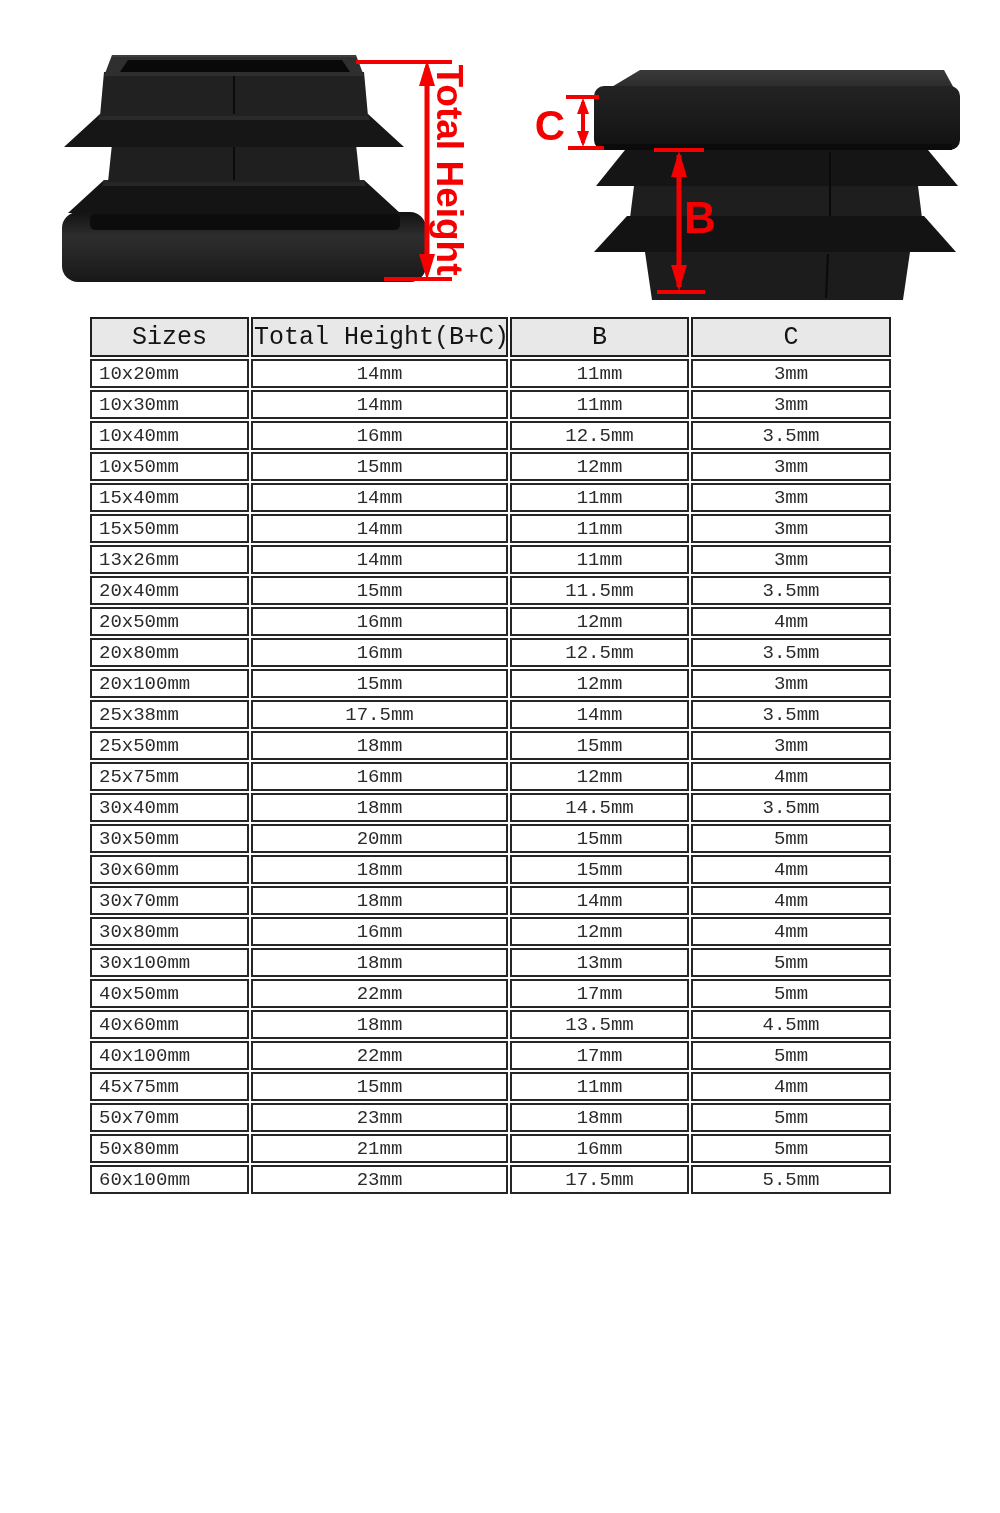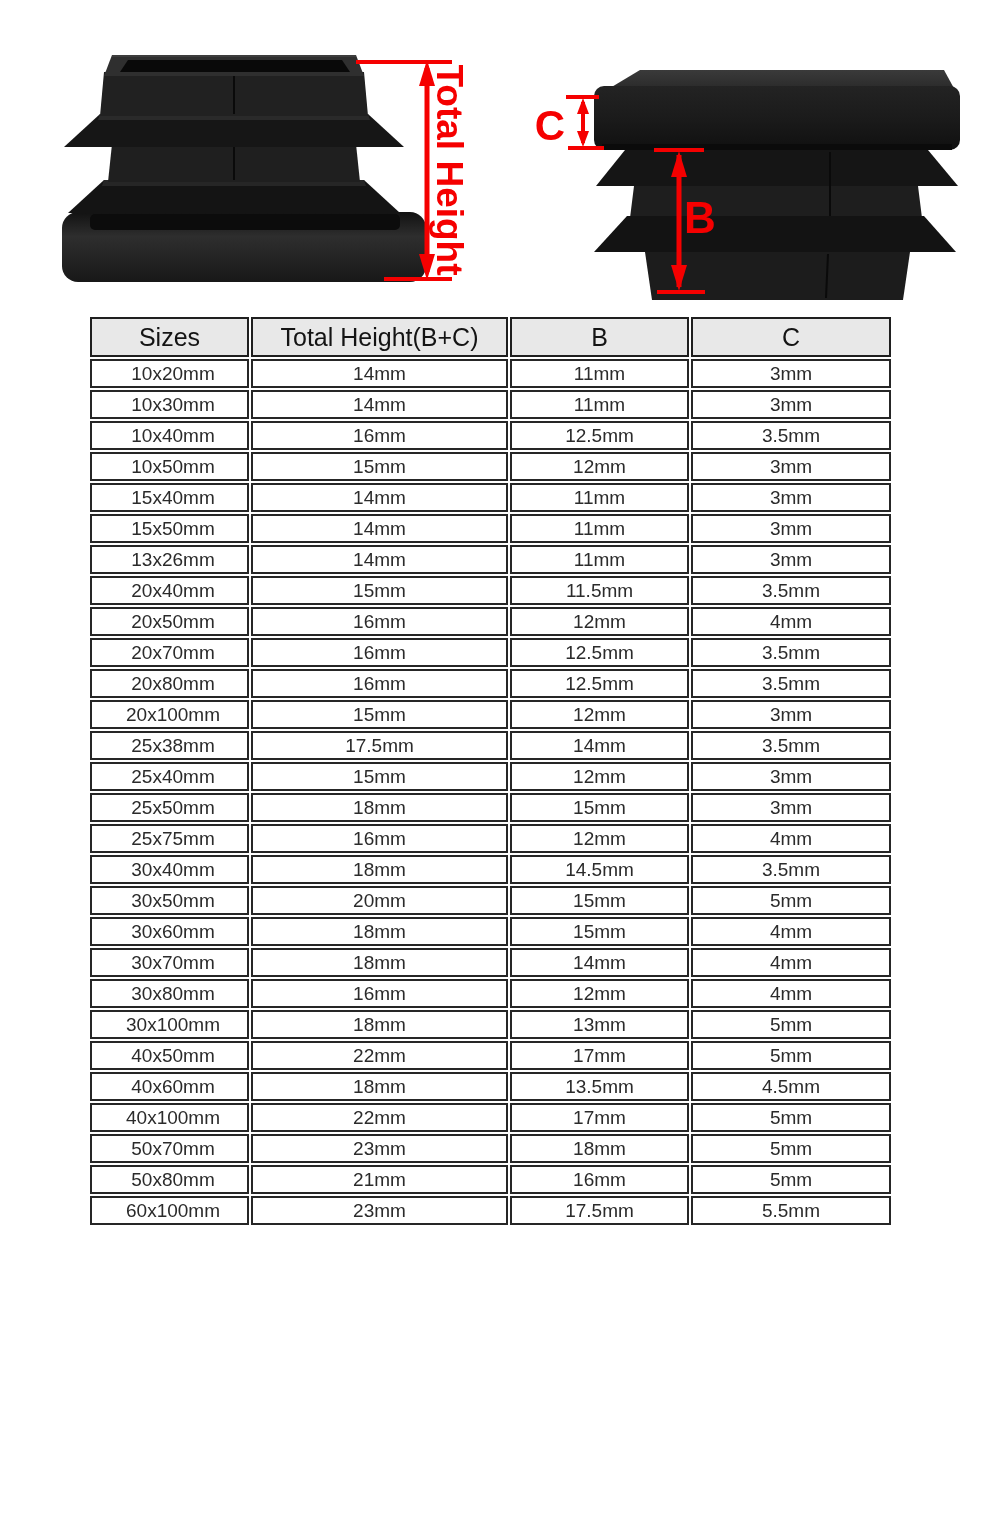--- a/index.html
+++ b/index.html
@@ -21,20 +21,21 @@
   }
   
   .table-wrap{
     position:absolute;left:88px;top:315px;width:810px;
   }
   table.spec{
     border-collapse:separate;
     border-spacing:2px;
     table-layout:fixed;
     width:805px;
+    font-family:Liberation Mono, monospace;
   }
   table.spec col.c1{width:159px;}
   table.spec col.c2{width:257px;}
   table.spec col.c3{width:179px;}
   table.spec col.c4{width:200px;}
   table.spec th{
     box-sizing:border-box;
     height:40px;
     border:2px solid #1f1f1f;
     background:#e8e8e8;
@@ -53,21 +54,21 @@
     background:#ffffff;
     font-size:19px;
     color:#2b2b2b;
     text-align:center;
     vertical-align:middle;
     overflow:hidden;
     white-space:nowrap;
     padding:0;
   }
   table.spec td.left{
-    text-align:center;
+    text-align:left;
     padding-left:7px;
   }
 </style>
 </head>
 <body>
 
 <div class="hero">
   <svg width="1000" height="315" viewBox="0 0 1000 315" xmlns="http://www.w3.org/2000/svg">
     <defs>
       <linearGradient id="gBase" x1="0" y1="0" x2="0" y2="1">
@@ -220,48 +221,36 @@
           <td>11.5mm</td>
           <td>3.5mm</td>
         </tr>
         <tr>
           <td class="left">20x50mm</td>
           <td>16mm</td>
           <td>12mm</td>
           <td>4mm</td>
         </tr>
         <tr>
-          <td class="left">20x70mm</td>
-          <td>16mm</td>
-          <td>12.5mm</td>
-          <td>3.5mm</td>
-        </tr>
-        <tr>
           <td class="left">20x80mm</td>
           <td>16mm</td>
           <td>12.5mm</td>
           <td>3.5mm</td>
         </tr>
         <tr>
           <td class="left">20x100mm</td>
           <td>15mm</td>
           <td>12mm</td>
           <td>3mm</td>
         </tr>
         <tr>
           <td class="left">25x38mm</td>
           <td>17.5mm</td>
           <td>14mm</td>
           <td>3.5mm</td>
-        </tr>
-        <tr>
-          <td class="left">25x40mm</td>
-          <td>15mm</td>
-          <td>12mm</td>
-          <td>3mm</td>
         </tr>
         <tr>
           <td class="left">25x50mm</td>
           <td>18mm</td>
           <td>15mm</td>
           <td>3mm</td>
         </tr>
         <tr>
           <td class="left">25x75mm</td>
           <td>16mm</td>
@@ -314,20 +303,26 @@
           <td class="left">40x60mm</td>
           <td>18mm</td>
           <td>13.5mm</td>
           <td>4.5mm</td>
         </tr>
         <tr>
           <td class="left">40x100mm</td>
           <td>22mm</td>
           <td>17mm</td>
           <td>5mm</td>
+        </tr>
+        <tr>
+          <td class="left">45x75mm</td>
+          <td>15mm</td>
+          <td>11mm</td>
+          <td>4mm</td>
         </tr>
         <tr>
           <td class="left">50x70mm</td>
           <td>23mm</td>
           <td>18mm</td>
           <td>5mm</td>
         </tr>
         <tr>
           <td class="left">50x80mm</td>
           <td>21mm</td>

